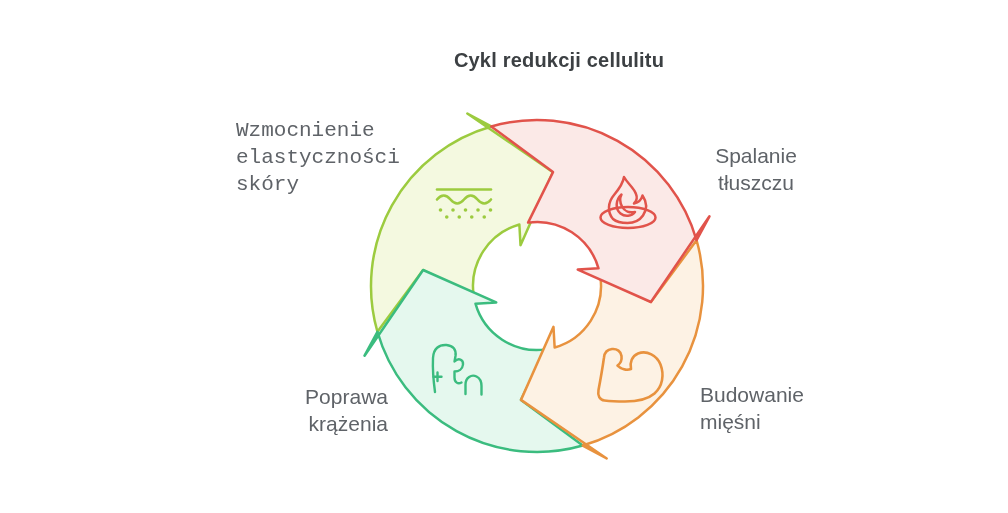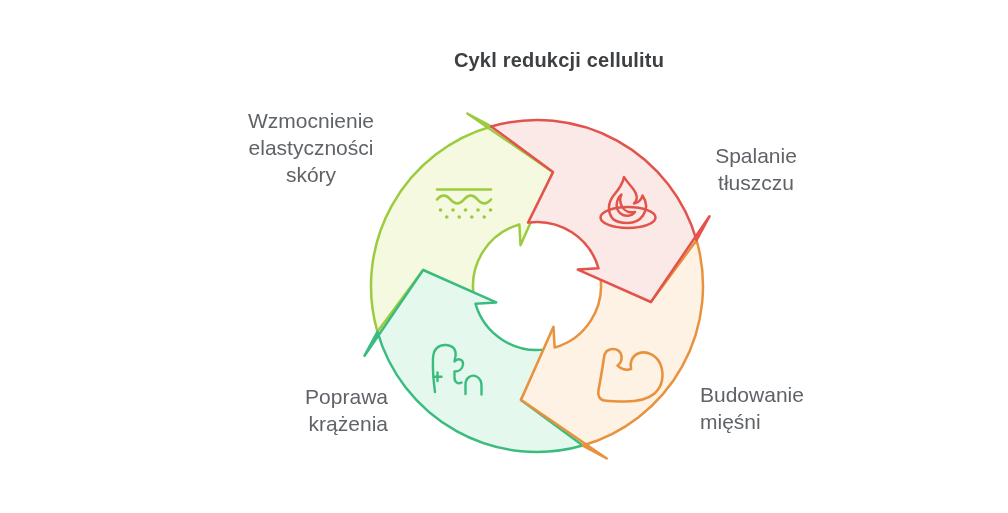--- a/index.html
+++ b/index.html
@@ -13,21 +13,21 @@
   }
   .stage{position:absolute;left:0;top:0;width:934px;height:513px;margin-left:24px;}
   .diagram-svg{position:absolute;left:0;top:0;}
   .title{
     position:absolute;left:385px;top:49px;width:300px;text-align:center;
     font-size:20px;font-weight:bold;color:var(--title-color);letter-spacing:.2px;
   }
   .seg-label{
     position:absolute;font-size:21px;line-height:27px;color:var(--text-color);
   }
-  .label-skin{left:212px;top:107px;width:150px;text-align:center;}
+  .label-skin{left:212px;top:117px;width:150px;text-align:left;font-family:Liberation Mono, monospace;}
   .label-fat{left:672px;top:142px;width:120px;text-align:center;}
   .label-muscle{left:676px;top:381px;width:140px;text-align:left;}
   .label-circulation{left:254px;top:383px;width:110px;text-align:right;}
   .icon path{fill:none;stroke-linecap:round;stroke-linejoin:round;}
   .arrow{stroke-linejoin:round;}
 </style>
 </head>
 <body style="background: rgb(255, 255, 255);">
 
 <div class="stage">

